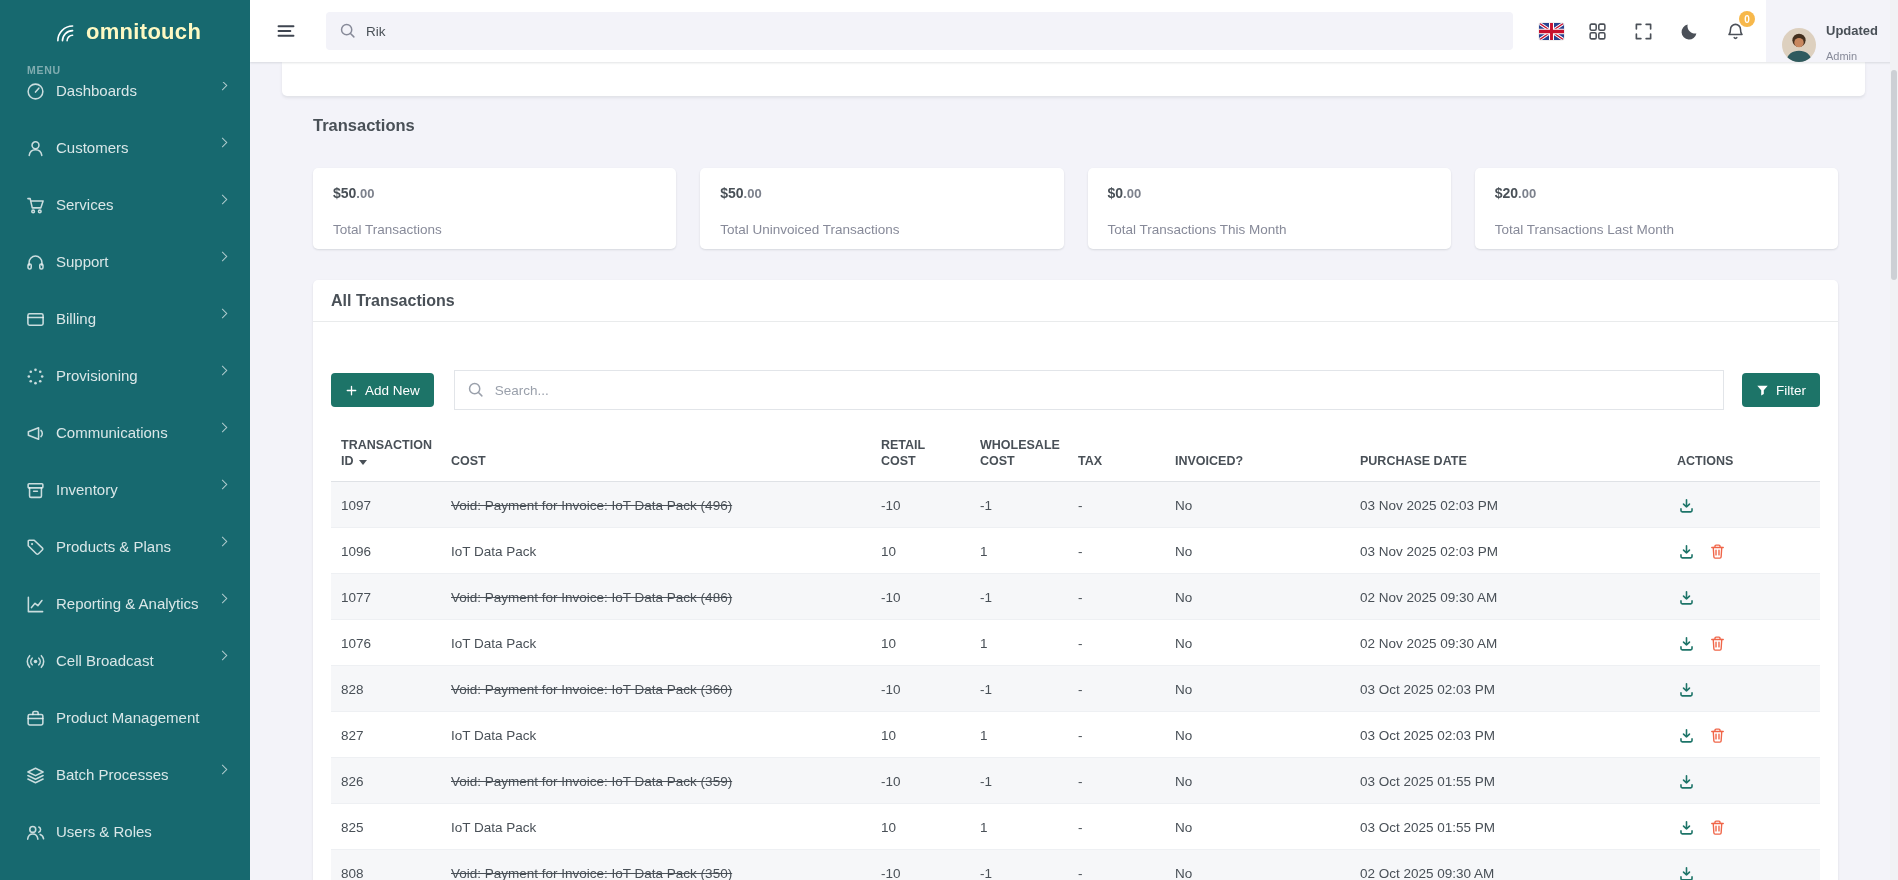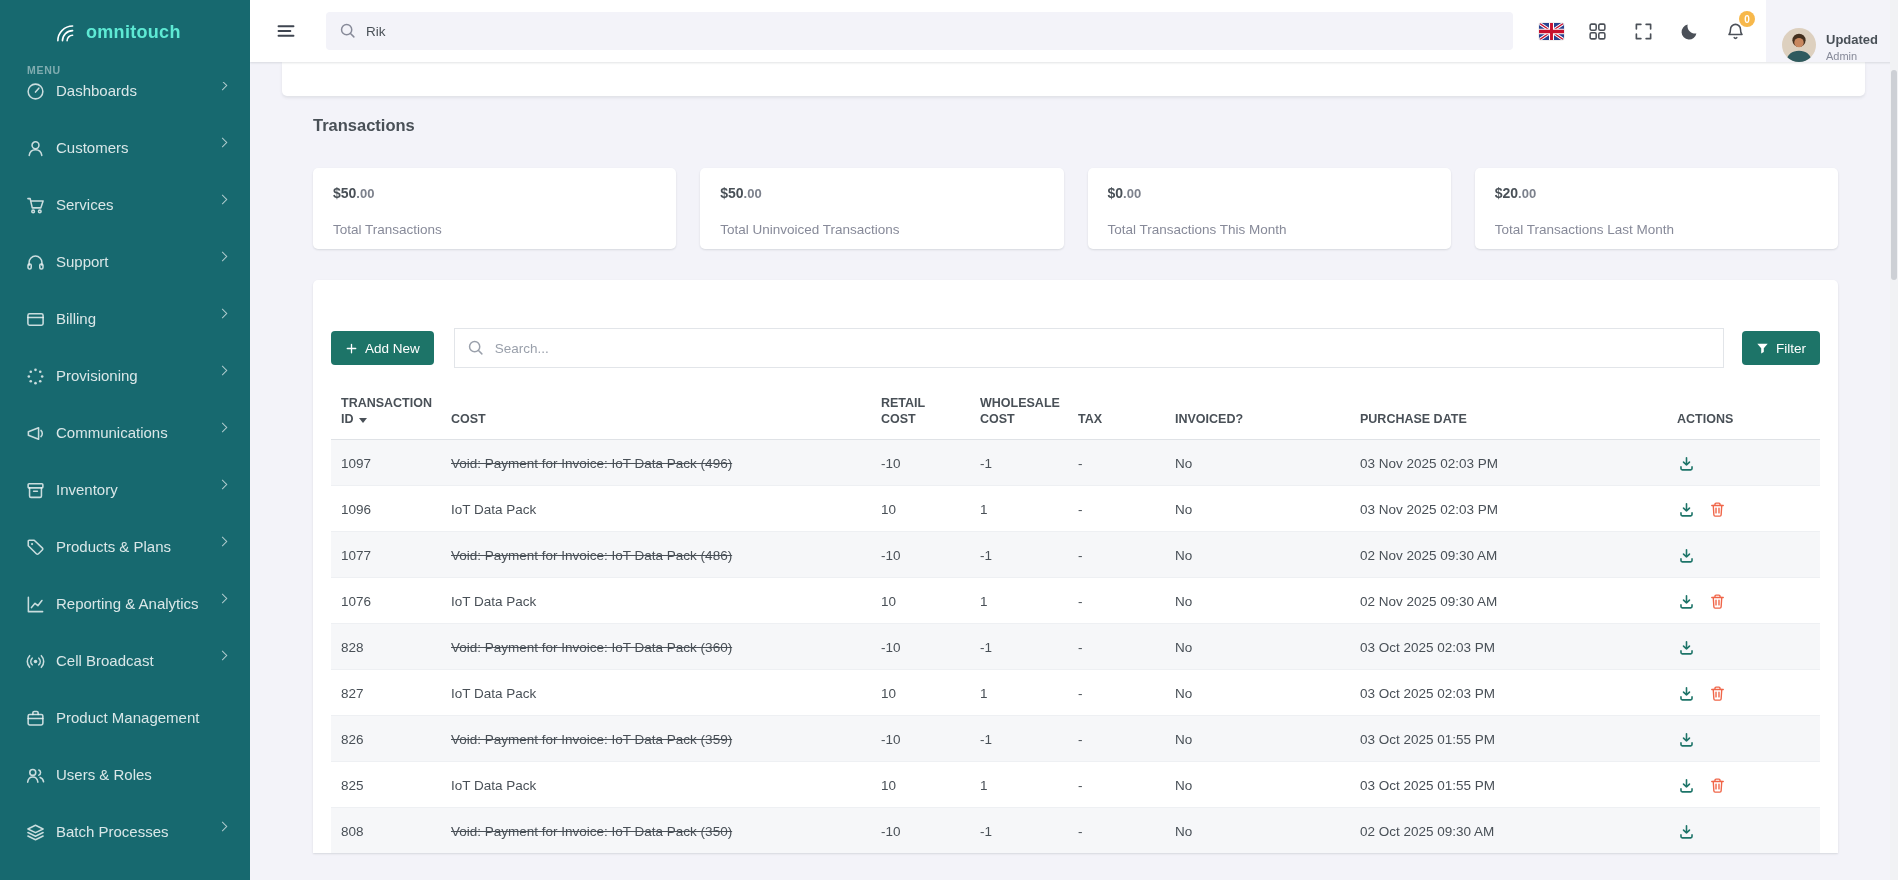--- a/index.html
+++ b/index.html
@@ -4,21 +4,21 @@
 <style>
   *{margin:0;padding:0;box-sizing:border-box}
   html,body{width:1898px;height:880px;overflow:hidden}
   body{display:flex;font-family:"Liberation Sans",sans-serif;background:#f3f3f9;color:#495057}
   button{font-family:"Liberation Sans",sans-serif}
 
   
   .sidebar{width:250px;flex:0 0 250px;background:var(--sidebar,#17696f);color:#fff;display:flex;flex-direction:column;position:relative;z-index:6}
   .logo{height:64px;display:flex;align-items:center;gap:6px;padding-left:56px}
   .logo-mark{width:24px;height:21px;color:#fff}
-  .logo-text{font-size:18px;font-weight:600;letter-spacing:.3px;color:#5eead4}
+  .logo-text{font-size:22px;font-weight:600;letter-spacing:.3px;color:#fef9c3}
   .menu-label{font-size:10.5px;letter-spacing:.7px;color:rgba(255,255,255,.45);padding-left:27px;margin:0 0 6px;font-weight:700}
   .menu{flex:1;overflow:hidden;display:flex;flex-direction:column}
   .menu-item{display:flex;align-items:flex-start;height:57px;padding:0 24px 0 26px;color:rgba(255,255,255,.84);text-decoration:none;cursor:pointer}
   .mi-icon{width:19px;height:19px;flex:0 0 19px;margin-right:11px;opacity:.92}
   .mi-label{flex:1;font-size:15px;white-space:nowrap;overflow:hidden}
   .chev{width:7px;height:7px;border-right:1.6px solid rgba(255,255,255,.66);border-top:1.6px solid rgba(255,255,255,.66);transform:rotate(45deg);flex:0 0 7px}
 
   
   .main{flex:1;display:flex;flex-direction:column;position:relative;min-width:0}
   .topbar{height:62px;background:#fff;display:flex;align-items:center;padding-left:20px;box-shadow:0 1px 2px rgba(56,65,74,.15);position:relative;z-index:5}
@@ -31,21 +31,21 @@
   .tb-btn{width:46px;height:46px;display:flex;align-items:center;justify-content:center;background:none;border:none;cursor:pointer;color:#4b5058;position:relative}
   .tb-btn svg{width:19px;height:19px}
   .flag-wrap{width:25px;height:17px;border-radius:3px;overflow:hidden;display:block;box-shadow:0 0 0 1px rgba(0,0,0,.06)}
   .flag-wrap svg{display:block;width:100%;height:100%}
   .badge{position:absolute;top:3px;right:3px;min-width:16px;height:16px;padding:0 4px;border-radius:8px;background:var(--warning,#f7b84b);color:#fff;font-size:10px;font-weight:700;display:flex;align-items:center;justify-content:center}
   .user-sec{height:100%;background:#f3f3f9;display:flex;align-items:flex-end;gap:10px;padding:0 20px 0 16px;margin-left:8px;cursor:pointer;border:none}
   .avatar{width:34px;height:34px;border-radius:50%;overflow:hidden;flex:0 0 34px;display:block}
   .avatar svg{display:block;width:100%;height:100%}
   .user-texts{display:flex;flex-direction:column;align-items:flex-start}
   .user-name{font-size:13px;font-weight:700;color:#495057}
-  .user-role{font-size:11px;color:#878a99;margin-top:3px}
+  .user-role{font-size:11px;color:#878a99;margin-top:12px}
 
   
   .content{flex:1;position:relative;padding:0 60px 0 63px;overflow:hidden;background:#f3f3f9}
   .page-strip{position:absolute;top:0;left:32px;width:1583px;height:34px;background:#fff;border-radius:0 0 5px 5px;box-shadow:0 2px 3px rgba(56,65,74,.1)}
   .page-title{padding-top:54px;font-size:16.5px;font-weight:700;color:#495057}
   .stats-row{display:flex;gap:24px;margin-top:33px}
   .stat-card{flex:1;background:#fff;border-radius:5px;box-shadow:0 1px 2px rgba(56,65,74,.15);padding:16px 20px;height:81px}
   .stat-value{font-size:14px;font-weight:700;color:#495057}
   .stat-cents{font-size:13px;font-weight:600;color:#7c818c}
   .stat-label{font-size:13.5px;color:#878a99;margin-top:20px}
@@ -336,31 +336,31 @@
       </a>
       <a class="menu-item">
         <svg class="mi-icon">
           <use href="#sym-briefcase"></use>
         </svg>
         <span class="mi-label">Product Management</span>
 
       </a>
       <a class="menu-item">
         <svg class="mi-icon">
+          <use href="#sym-layers"></use>
+        </svg>
+        <span class="mi-label">Batch Processes</span>
+        <span class="chev"></span>
+      </a>
+      <a class="menu-item">
+        <svg class="mi-icon">
           <use href="#sym-users"></use>
         </svg>
         <span class="mi-label">Users &amp; Roles</span>
 
-      </a>
-      <a class="menu-item">
-        <svg class="mi-icon">
-          <use href="#sym-layers"></use>
-        </svg>
-        <span class="mi-label">Batch Processes</span>
-        <span class="chev"></span>
       </a>
   </nav>
 </aside>
 
 <div class="main">
 
   <header class="topbar">
     <button class="hamburger">
       <svg>
           <use href="#sym-menu"></use>
@@ -448,20 +448,23 @@
         </div>
         <div class="stat-card">
           <div>
             <span class="stat-value">$20</span><span class="stat-cents">.00</span>
           </div>
           <div class="stat-label">Total Transactions Last Month</div>
         </div>
     </div>
 
     <section class="panel">
+      <div class="panel-header">
+        <span class="panel-title">All Transactions</span>
+      </div>
       <div class="panel-body">
         <div class="toolbar">
           <button class="btn-teal">
             <svg>
                 <use href="#sym-plus"></use>
               </svg>
             <span>Add New</span>
           </button>
           <div class="table-search">
             <svg class="ts-search-icon">

